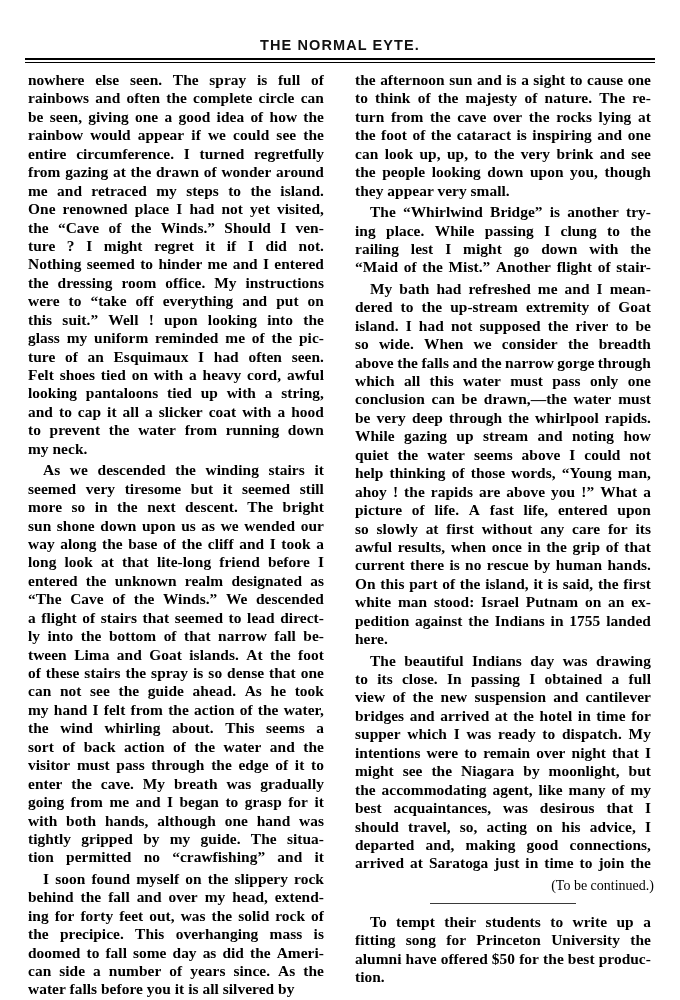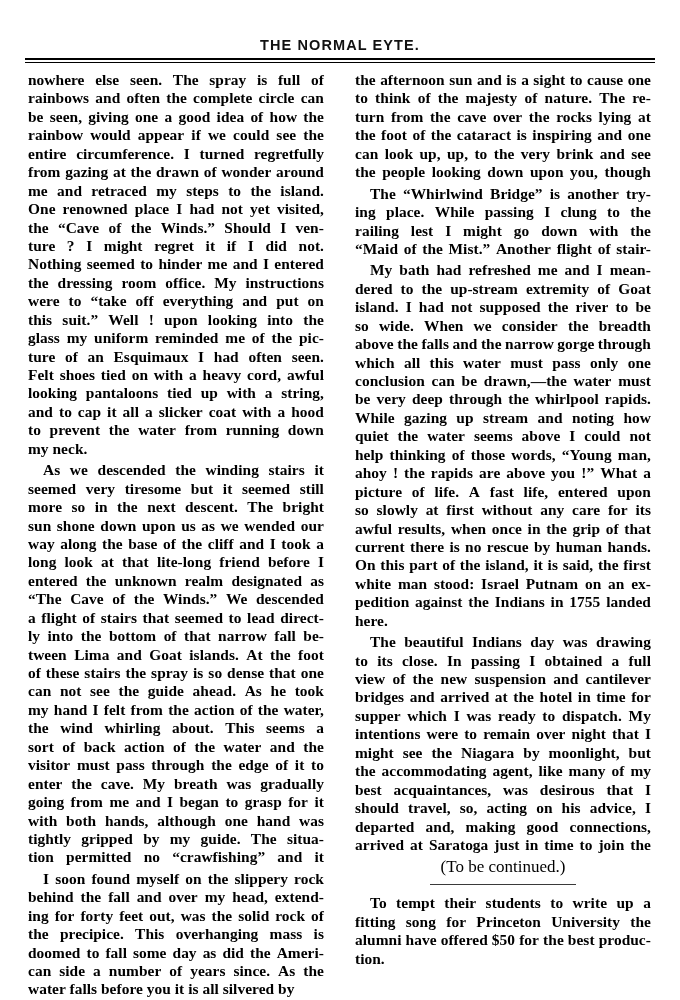--- a/index.html
+++ b/index.html
@@ -89,22 +89,22 @@
     white-space: nowrap;
   }
   .ln.j > span { display: inline-block; }
   
   .ln.ind { text-indent: 0; padding-left: 15px; }
   .ln.ind.j { padding-left: 15px; }
   
   .ln.last { display: block; }
 
   .tbc {
-    font-size: 17px;
-    text-align: center;
+    font-size: 14px;
+    text-align: right;
     display: block;
     height: 20px;
     line-height: 20px;
   }
 
   .short-rule {
     width: 146px;
     height: 1px;
     background: #3a3a3a;
     margin: 7px auto 9px auto;
@@ -682,20 +682,21 @@
         </span>
         <span class="ln j">
           <span>the</span>
           <span>people</span>
           <span>looking</span>
           <span>down</span>
           <span>upon</span>
           <span>you,</span>
           <span>though</span>
         </span>
+        <span class="ln last">they appear very small.</span>
       </div>
       <div class="para">
         <span class="ln ind j">
           <span>The</span>
           <span>“Whirlwind</span>
           <span>Bridge”</span>
           <span>is</span>
           <span>another</span>
           <span>try-</span>
         </span>

